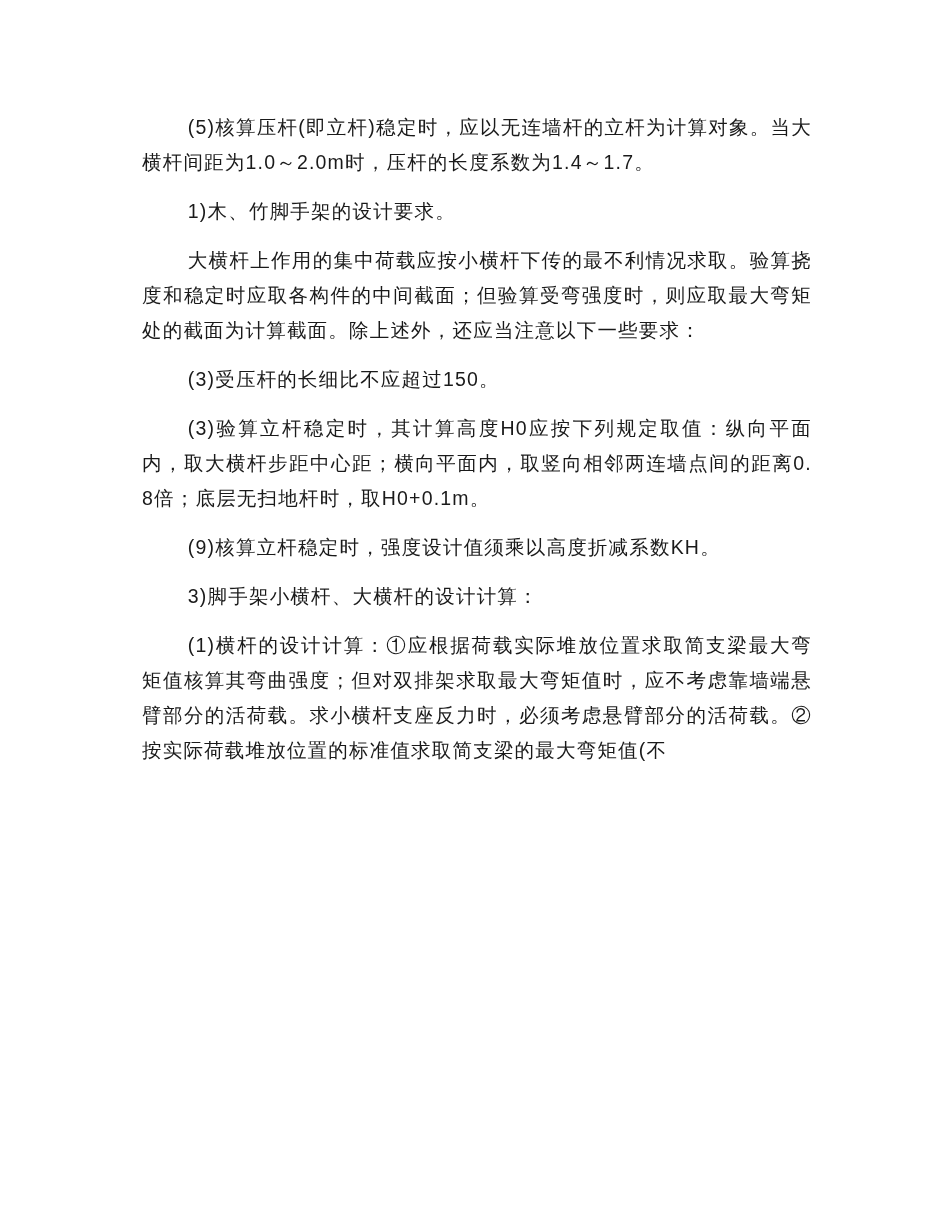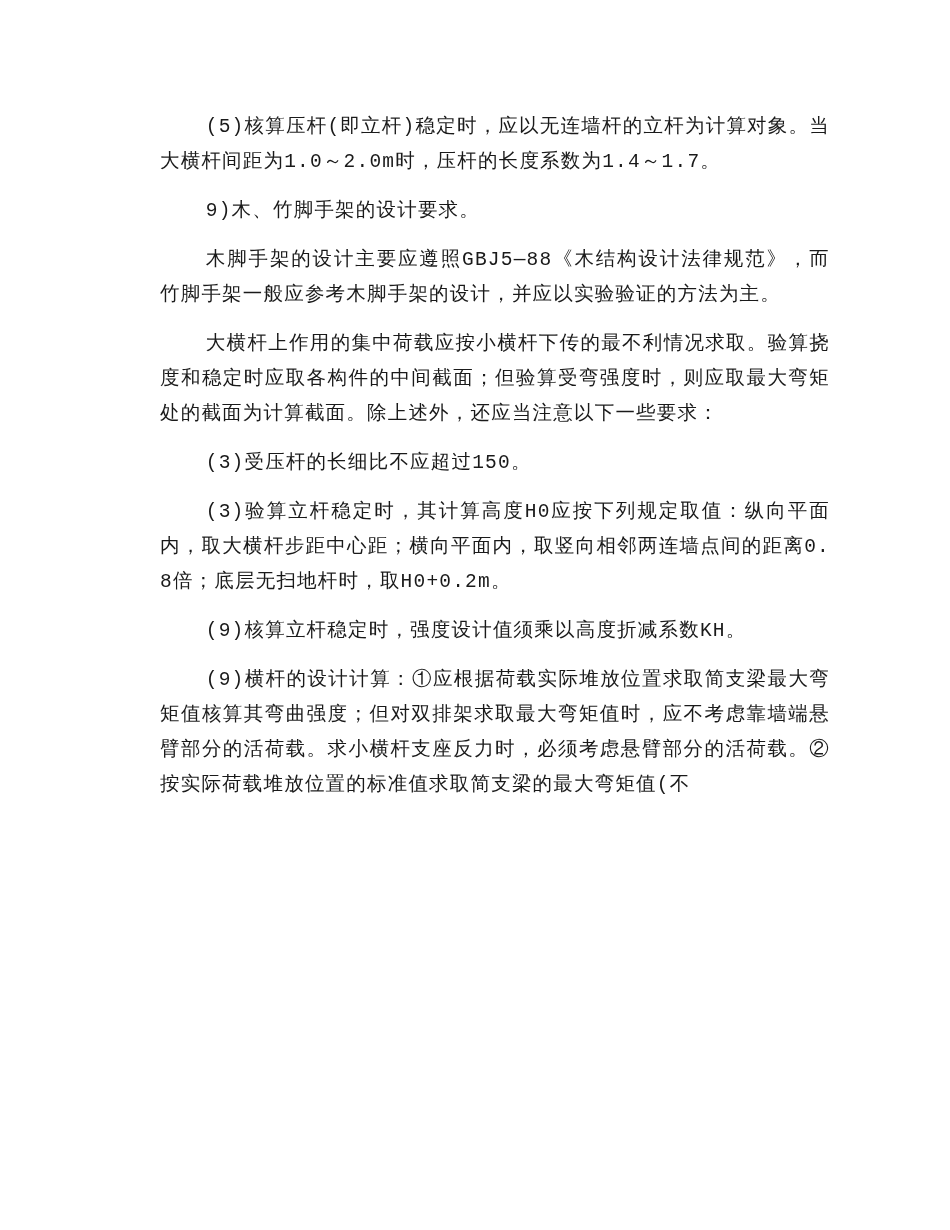--- a/index.html
+++ b/index.html
@@ -8,41 +8,41 @@
       background: #ffffff;
     }
     body {
       width: 950px;
       height: 1230px;
       position: relative;
       overflow: hidden;
     }
     .page {
       position: absolute;
-      left: 160px;
+      left: 142px;
       top: 110px;
       width: 670px;
       color: #1a1a1a;
-      font-family: Liberation Mono, monospace;
+      font-family: Liberation Sans, sans-serif;
       font-size: 19.5px;
       line-height: 35px;
       letter-spacing: 1.2px;
     }
     .para {
       margin: 0 0 14px 0;
       text-indent: 2.35em;
       text-align: justify;
       word-break: break-all;
     }
   </style>
 </head>
 <body>
 
 <div class="page">
   <p class="para">(5)核算压杆(即立杆)稳定时，应以无连墙杆的立杆为计算对象。当大横杆间距为1.0～2.0m时，压杆的长度系数为1.4～1.7。</p>
-  <p class="para">9)木、竹脚手架的设计要求。</p>
-  <p class="para">木脚手架的设计主要应遵照GBJ5—88《木结构设计法律规范》，而竹脚手架一般应参考木脚手架的设计，并应以实验验证的方法为主。</p>
+  <p class="para">1)木、竹脚手架的设计要求。</p>
   <p class="para">大横杆上作用的集中荷载应按小横杆下传的最不利情况求取。验算挠度和稳定时应取各构件的中间截面；但验算受弯强度时，则应取最大弯矩处的截面为计算截面。除上述外，还应当注意以下一些要求：</p>
   <p class="para">(3)受压杆的长细比不应超过150。</p>
-  <p class="para">(3)验算立杆稳定时，其计算高度H0应按下列规定取值：纵向平面内，取大横杆步距中心距；横向平面内，取竖向相邻两连墙点间的距离0.8倍；底层无扫地杆时，取H0+0.2m。</p>
+  <p class="para">(3)验算立杆稳定时，其计算高度H0应按下列规定取值：纵向平面内，取大横杆步距中心距；横向平面内，取竖向相邻两连墙点间的距离0.8倍；底层无扫地杆时，取H0+0.1m。</p>
   <p class="para">(9)核算立杆稳定时，强度设计值须乘以高度折减系数KH。</p>
-  <p class="para">(9)横杆的设计计算：①应根据荷载实际堆放位置求取简支梁最大弯矩值核算其弯曲强度；但对双排架求取最大弯矩值时，应不考虑靠墙端悬臂部分的活荷载。求小横杆支座反力时，必须考虑悬臂部分的活荷载。②按实际荷载堆放位置的标准值求取简支梁的最大弯矩值(不</p>
+  <p class="para">3)脚手架小横杆、大横杆的设计计算：</p>
+  <p class="para">(1)横杆的设计计算：①应根据荷载实际堆放位置求取简支梁最大弯矩值核算其弯曲强度；但对双排架求取最大弯矩值时，应不考虑靠墙端悬臂部分的活荷载。求小横杆支座反力时，必须考虑悬臂部分的活荷载。②按实际荷载堆放位置的标准值求取简支梁的最大弯矩值(不</p>
 </div>
 
 </body></html>

